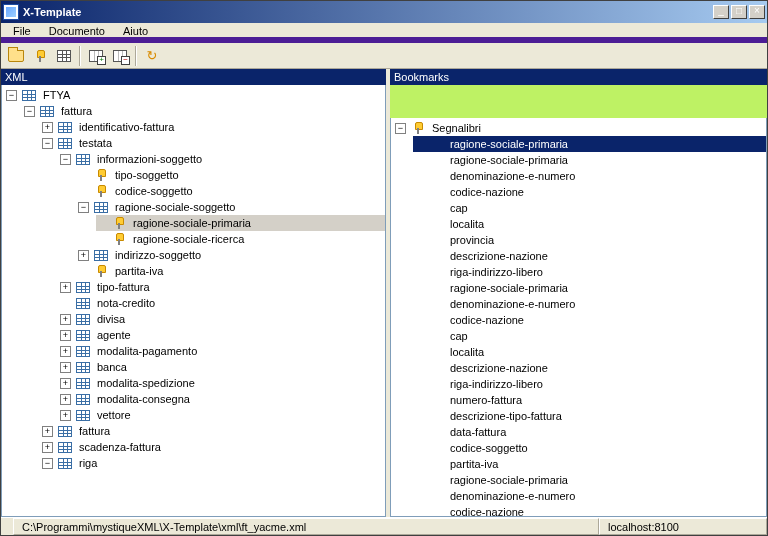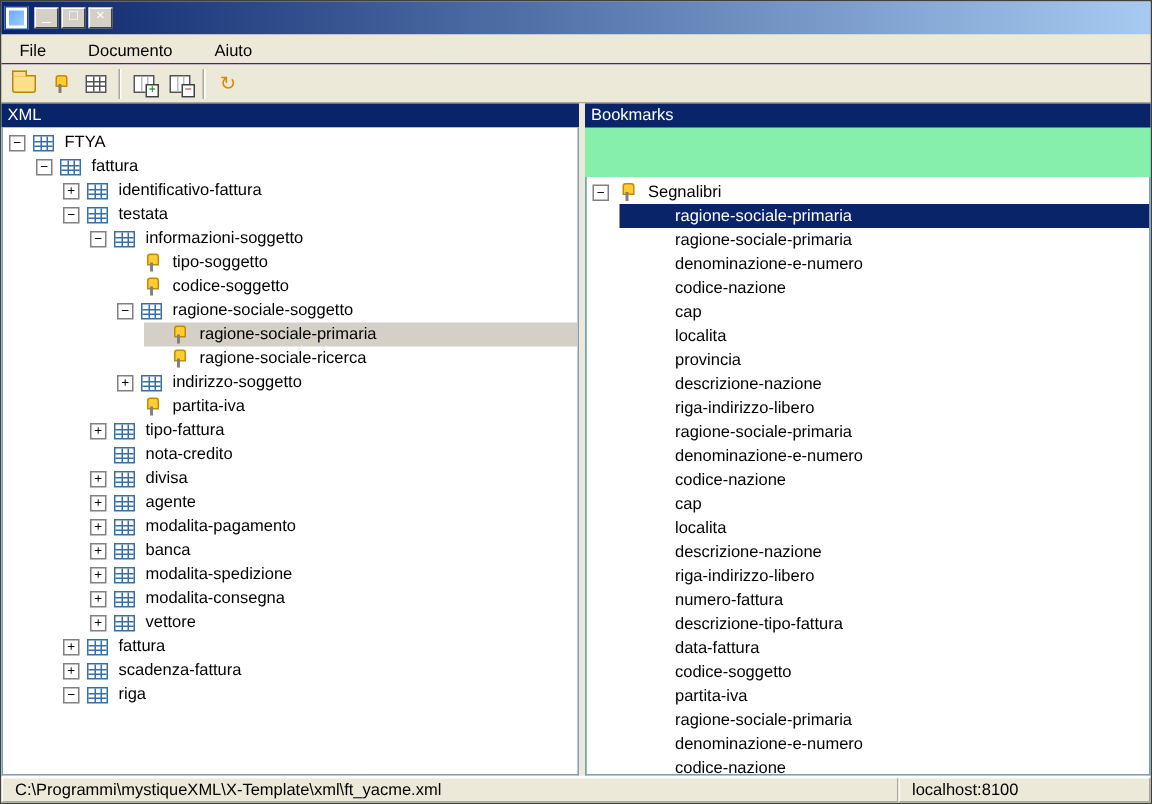--- a/index.html
+++ b/index.html
@@ -8,38 +8,38 @@
   .window { width:768px; height:536px; border:1px solid #404040; background:#ece9d8; display:flex; flex-direction:column; }
   
   .titlebar { height:22px; background:linear-gradient(to right,#0a246a 0%,#a6caf0 100%); color:#fff; display:flex; align-items:center; padding:0 2px; }
   .titlebar .app-icon { width:16px; height:16px; background:#fff; border:1px solid #1b4aa0; margin-right:4px; position:relative; }
   .titlebar .app-icon::before { content:""; position:absolute; left:2px; top:2px; right:2px; bottom:2px; background:linear-gradient(135deg,#6aa9ff,#9dd0ff); }
   .titlebar .title { font-weight:bold; flex:1; }
   .win-btns { display:flex; gap:2px; }
   .win-btn { width:16px; height:14px; background:#d4d0c8; border:1px solid #fff; border-right-color:#404040; border-bottom-color:#404040; display:flex; align-items:center; justify-content:center; font-size:10px; line-height:1; font-family:Arial; }
   .win-btn span { transform:translateY(-1px); }
   
-  .menubar { height:20px; background:#ece9d8; display:flex; align-items:flex-end; padding:0 4px; gap:12px; border-bottom:1px solid #4c1d95; }
+  .menubar { height:20px; background:#ece9d8; display:flex; align-items:flex-start; padding:0 4px; gap:2px; border-bottom:6px solid #4c1d95; }
   .menu-item { padding:2px 8px; }
   
   .toolbar { height:26px; background:#ece9d8; display:flex; align-items:center; padding:0 4px; gap:2px; border-bottom:1px solid #aca899; }
   .tbtn { width:22px; height:22px; display:flex; align-items:center; justify-content:center; border:1px solid transparent; }
   .sep { width:2px; height:20px; border-left:1px solid #aca899; border-right:1px solid #fff; margin:0 2px; }
   
-  .main { flex:1; display:flex; background:#86efac; min-height:0; }
+  .main { flex:1; display:flex; background:#bef264; min-height:0; }
   .pane { display:flex; flex-direction:column; min-height:0; }
   .pane.left { width:385px; }
   .splitter { width:4px; background:#ece9d8; cursor:col-resize; }
   .pane.right { flex:1;gap:33px; }
   .pane-header { background:#0a246a; color:#fff; font-weight:normal; height:16px; line-height:16px; padding:0 4px; font-size:11px; }
   .pane-header.blue2 { background:#0a246a; }
   .tree-wrap { flex:1; background:#fff; border:1px solid #7f9db9; border-top:none; overflow:auto; position:relative; }
   .status { height:18px; background:#ece9d8; border-top:1px solid #fff; display:flex; align-items:center; font-size:11px; }
   .status .cell { padding:0 8px; height:100%; display:flex; align-items:center; border:1px solid #aca899; border-top-color:#fff; border-left-color:#fff; }
-  .status .cell.path { flex:1; }
+  .status .cell.path { flex:1;margin-left:12px; }
   
   ul.tree { list-style:none; margin:0; padding:2px 0 2px 4px; }
   ul.tree ul { list-style:none; margin:0; padding:0 0 0 18px; }
   li.node { white-space:nowrap; }
   .row { display:flex; align-items:center; height:16px; padding-right:6px; }
   .row.selected { background:#d4d0c8; }
   .row.selected-dark { background:#0a246a; color:#fff; }
   .exp { width:11px; height:11px; border:1px solid #808080; background:#fff; margin-right:4px; display:inline-flex; align-items:center; justify-content:center; font-size:9px; line-height:1; font-family:Arial; color:#000; }
   .exp-blank { width:11px; height:11px; margin-right:4px; display:inline-block; }
   .ico { width:16px; height:14px; margin-right:4px; display:inline-flex; align-items:center; justify-content:center; }
@@ -70,20 +70,21 @@
   .tree-wrap::-webkit-scrollbar-thumb{background:#c8c4b8;border:1px solid #888;}
   .tree-wrap::-webkit-scrollbar-button{background:#ece9d8;border:1px solid #888;height:16px;}
 </style>
 </head>
 <body>
 
 <div class="window">
 
   <div class="titlebar">
     <div class="app-icon"></div>
+    <div class="title">X-Template</div>
     <div class="win-btns">
       <div class="win-btn">
           <span>_</span>
         </div>
       <div class="win-btn">
           <span>□</span>
         </div>
       <div class="win-btn">
           <span>×</span>
         </div>

